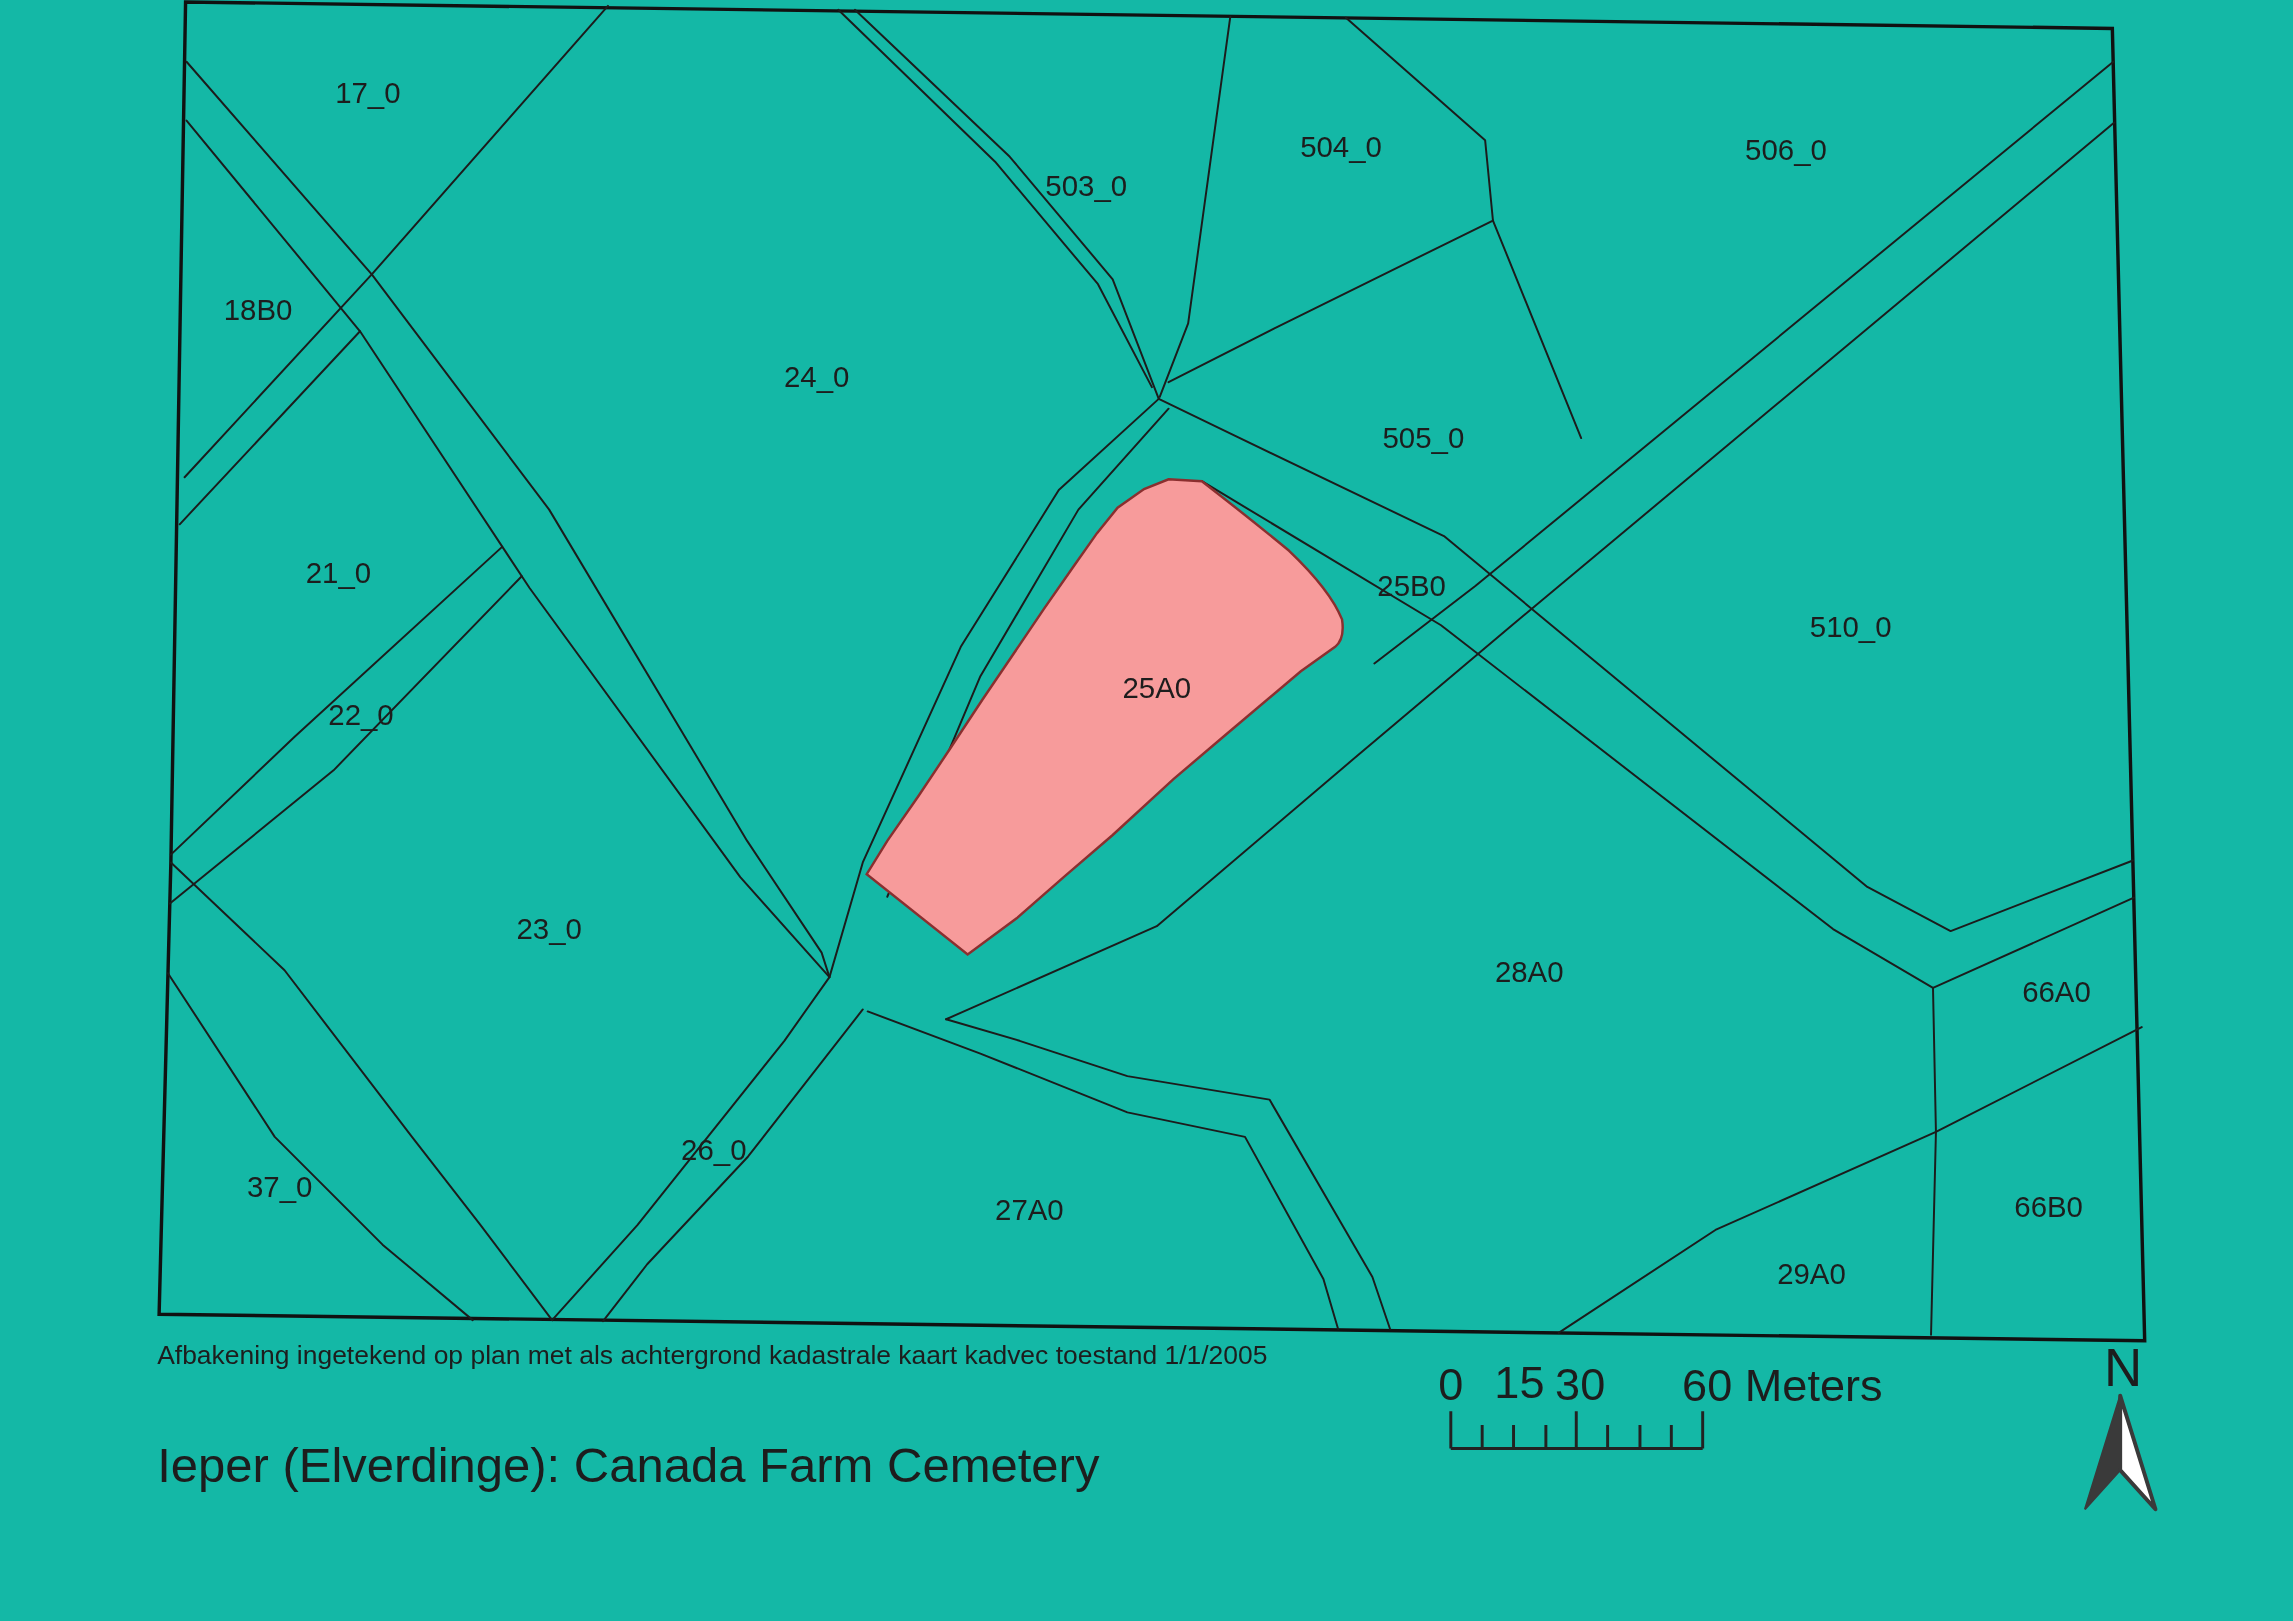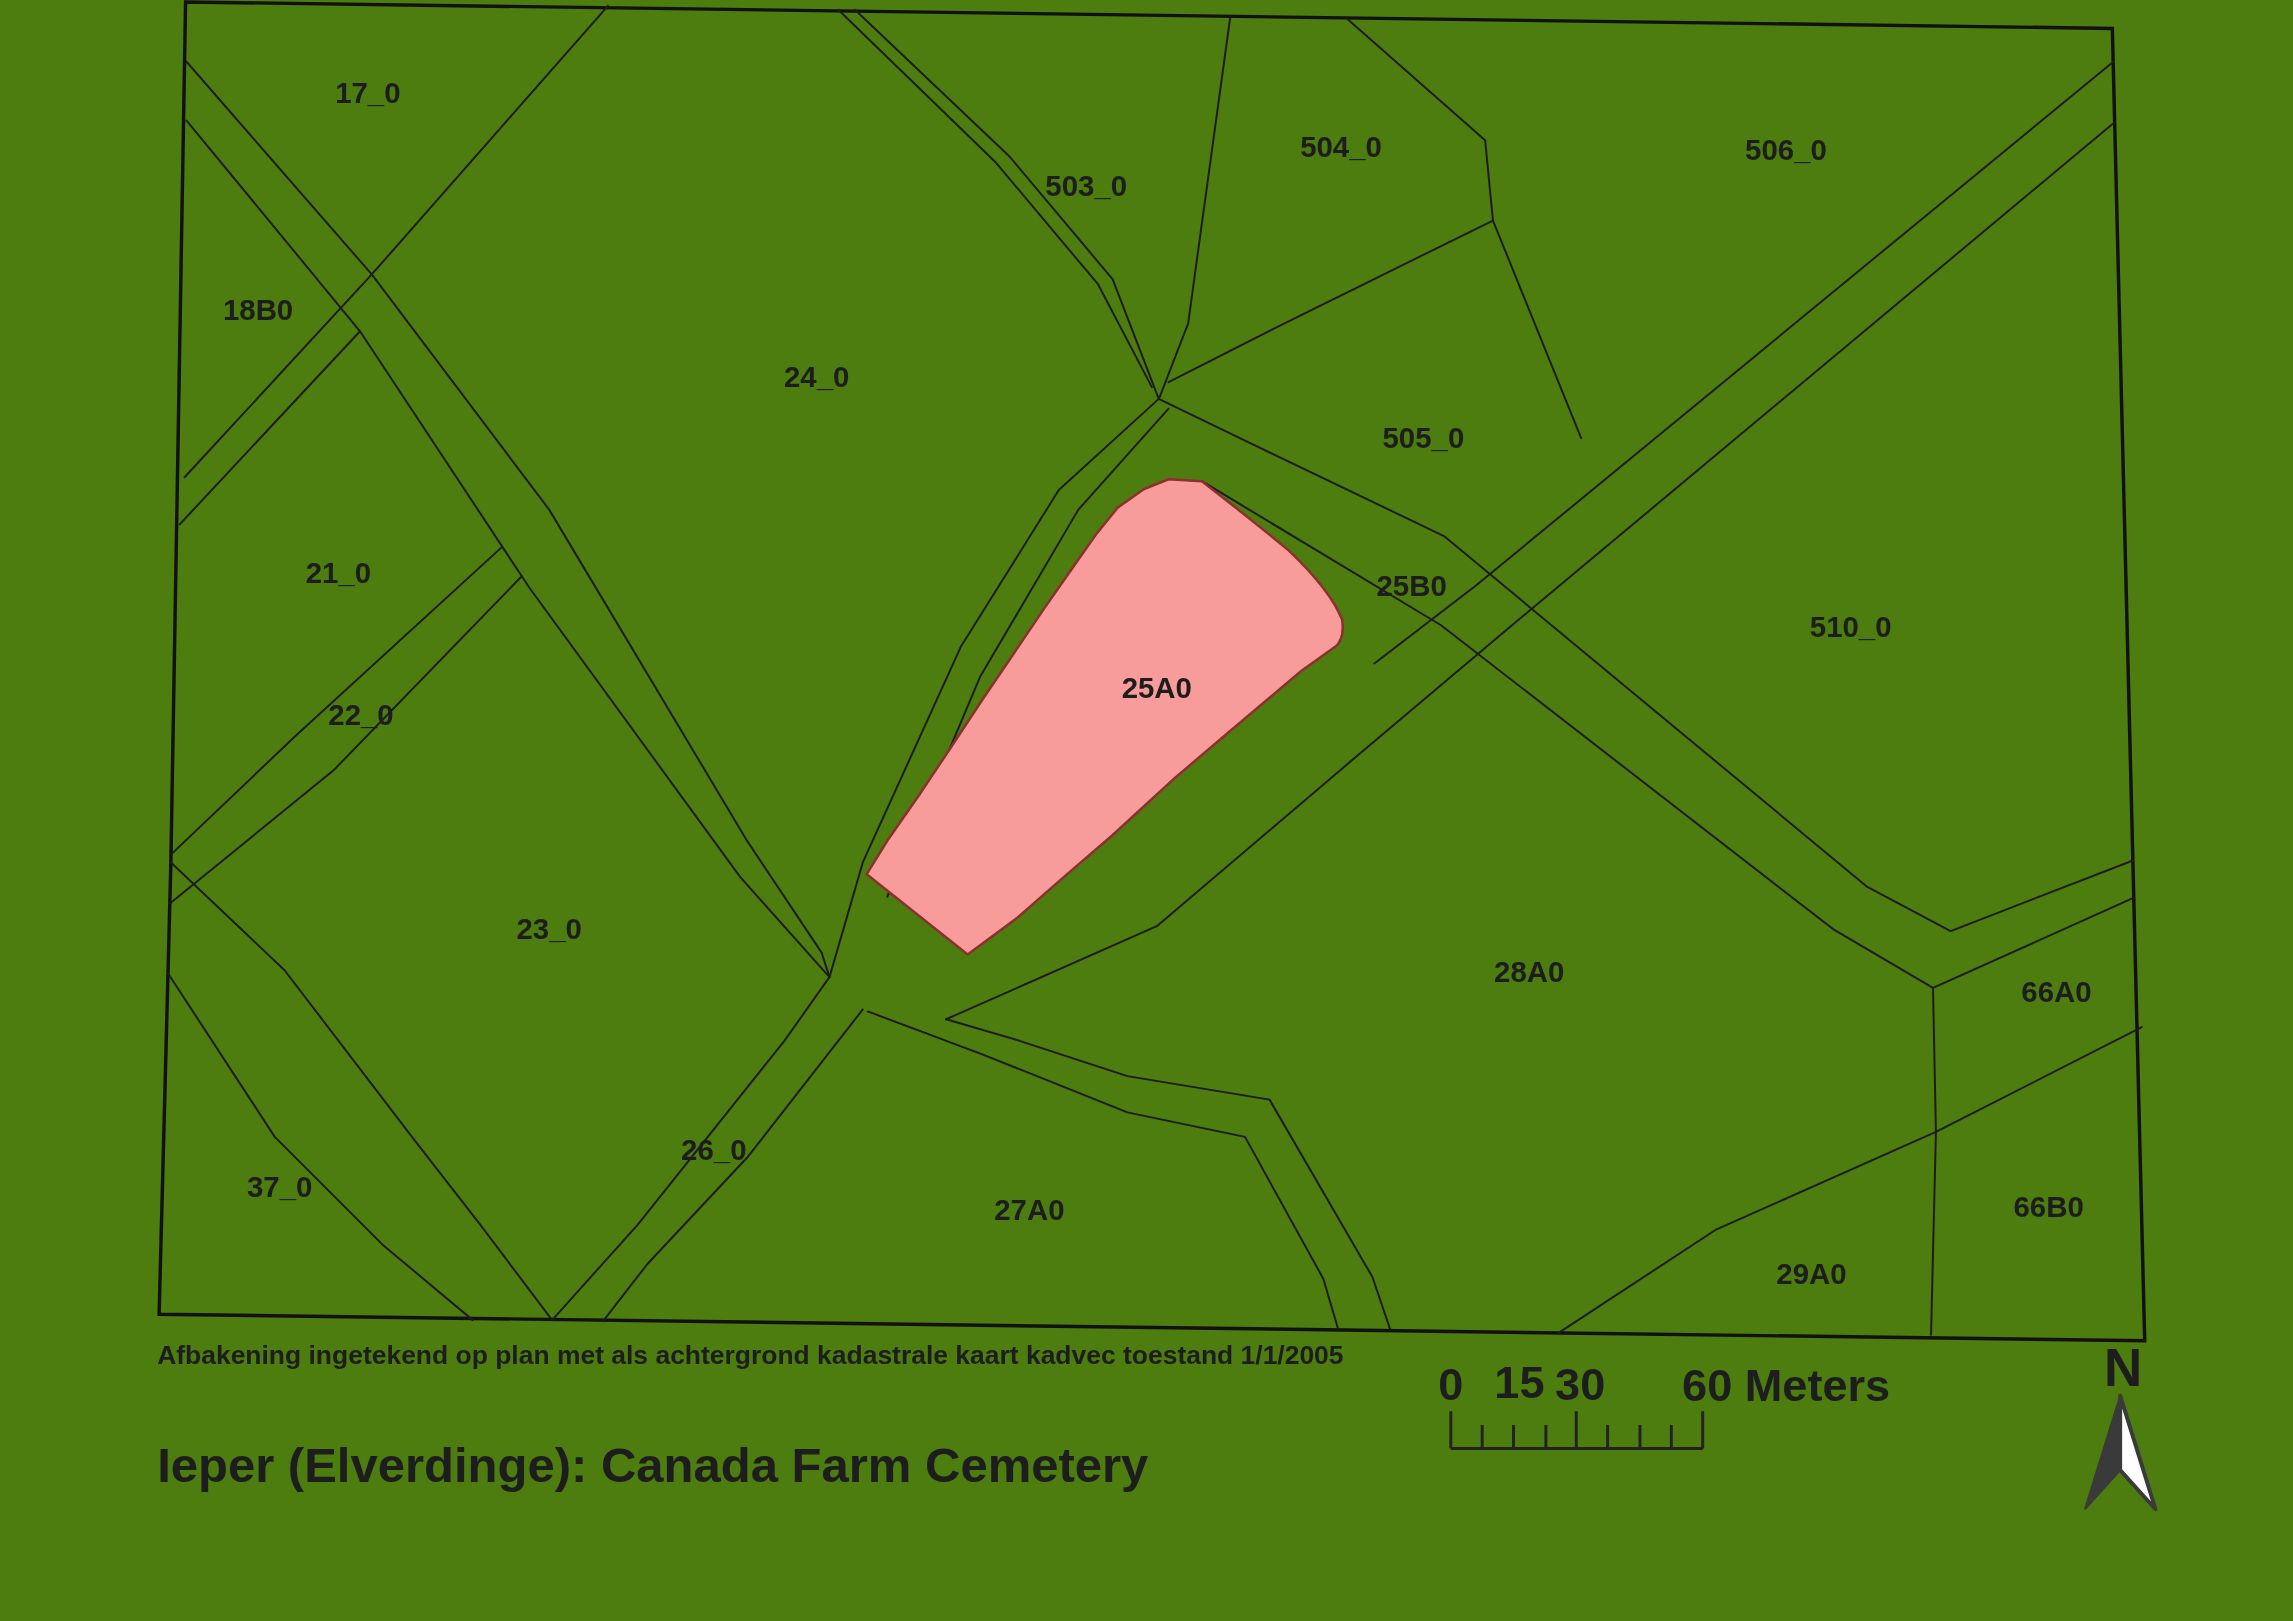--- a/index.html
+++ b/index.html
@@ -1,17 +1,17 @@
 <!DOCTYPE html>
 <html style="--line: #1c1c1c;"><head>
 <meta charset="utf-8">
 <style>
   html,body{margin:0;padding:0;background:#fff;}
-  .page{position:relative;width:2294px;height:1621px;background:#4d7c0f;overflow:hidden;
-        font-family:"Liberation Sans", sans-serif;font-weight:bold;}
+  .page{position:relative;width:2294px;height:1621px;background:#14b8a6;overflow:hidden;
+        font-family:"Liberation Sans", sans-serif;}
   svg{position:absolute;left:0;top:0;}
   svg text{fill:#1d1d1d;font-family:"Liberation Sans", sans-serif;}
   .boundary{fill:none;stroke:var(--line,#1c1c1c);stroke-width:2;stroke-linejoin:round;stroke-linecap:round;}
   .frame{fill:none;stroke:#111;stroke-width:3.5;stroke-linejoin:miter;}
   .scalebar{fill:none;stroke:#222;stroke-width:3;}
 </style>
 </head>
 <body>
 
 <div class="page">

